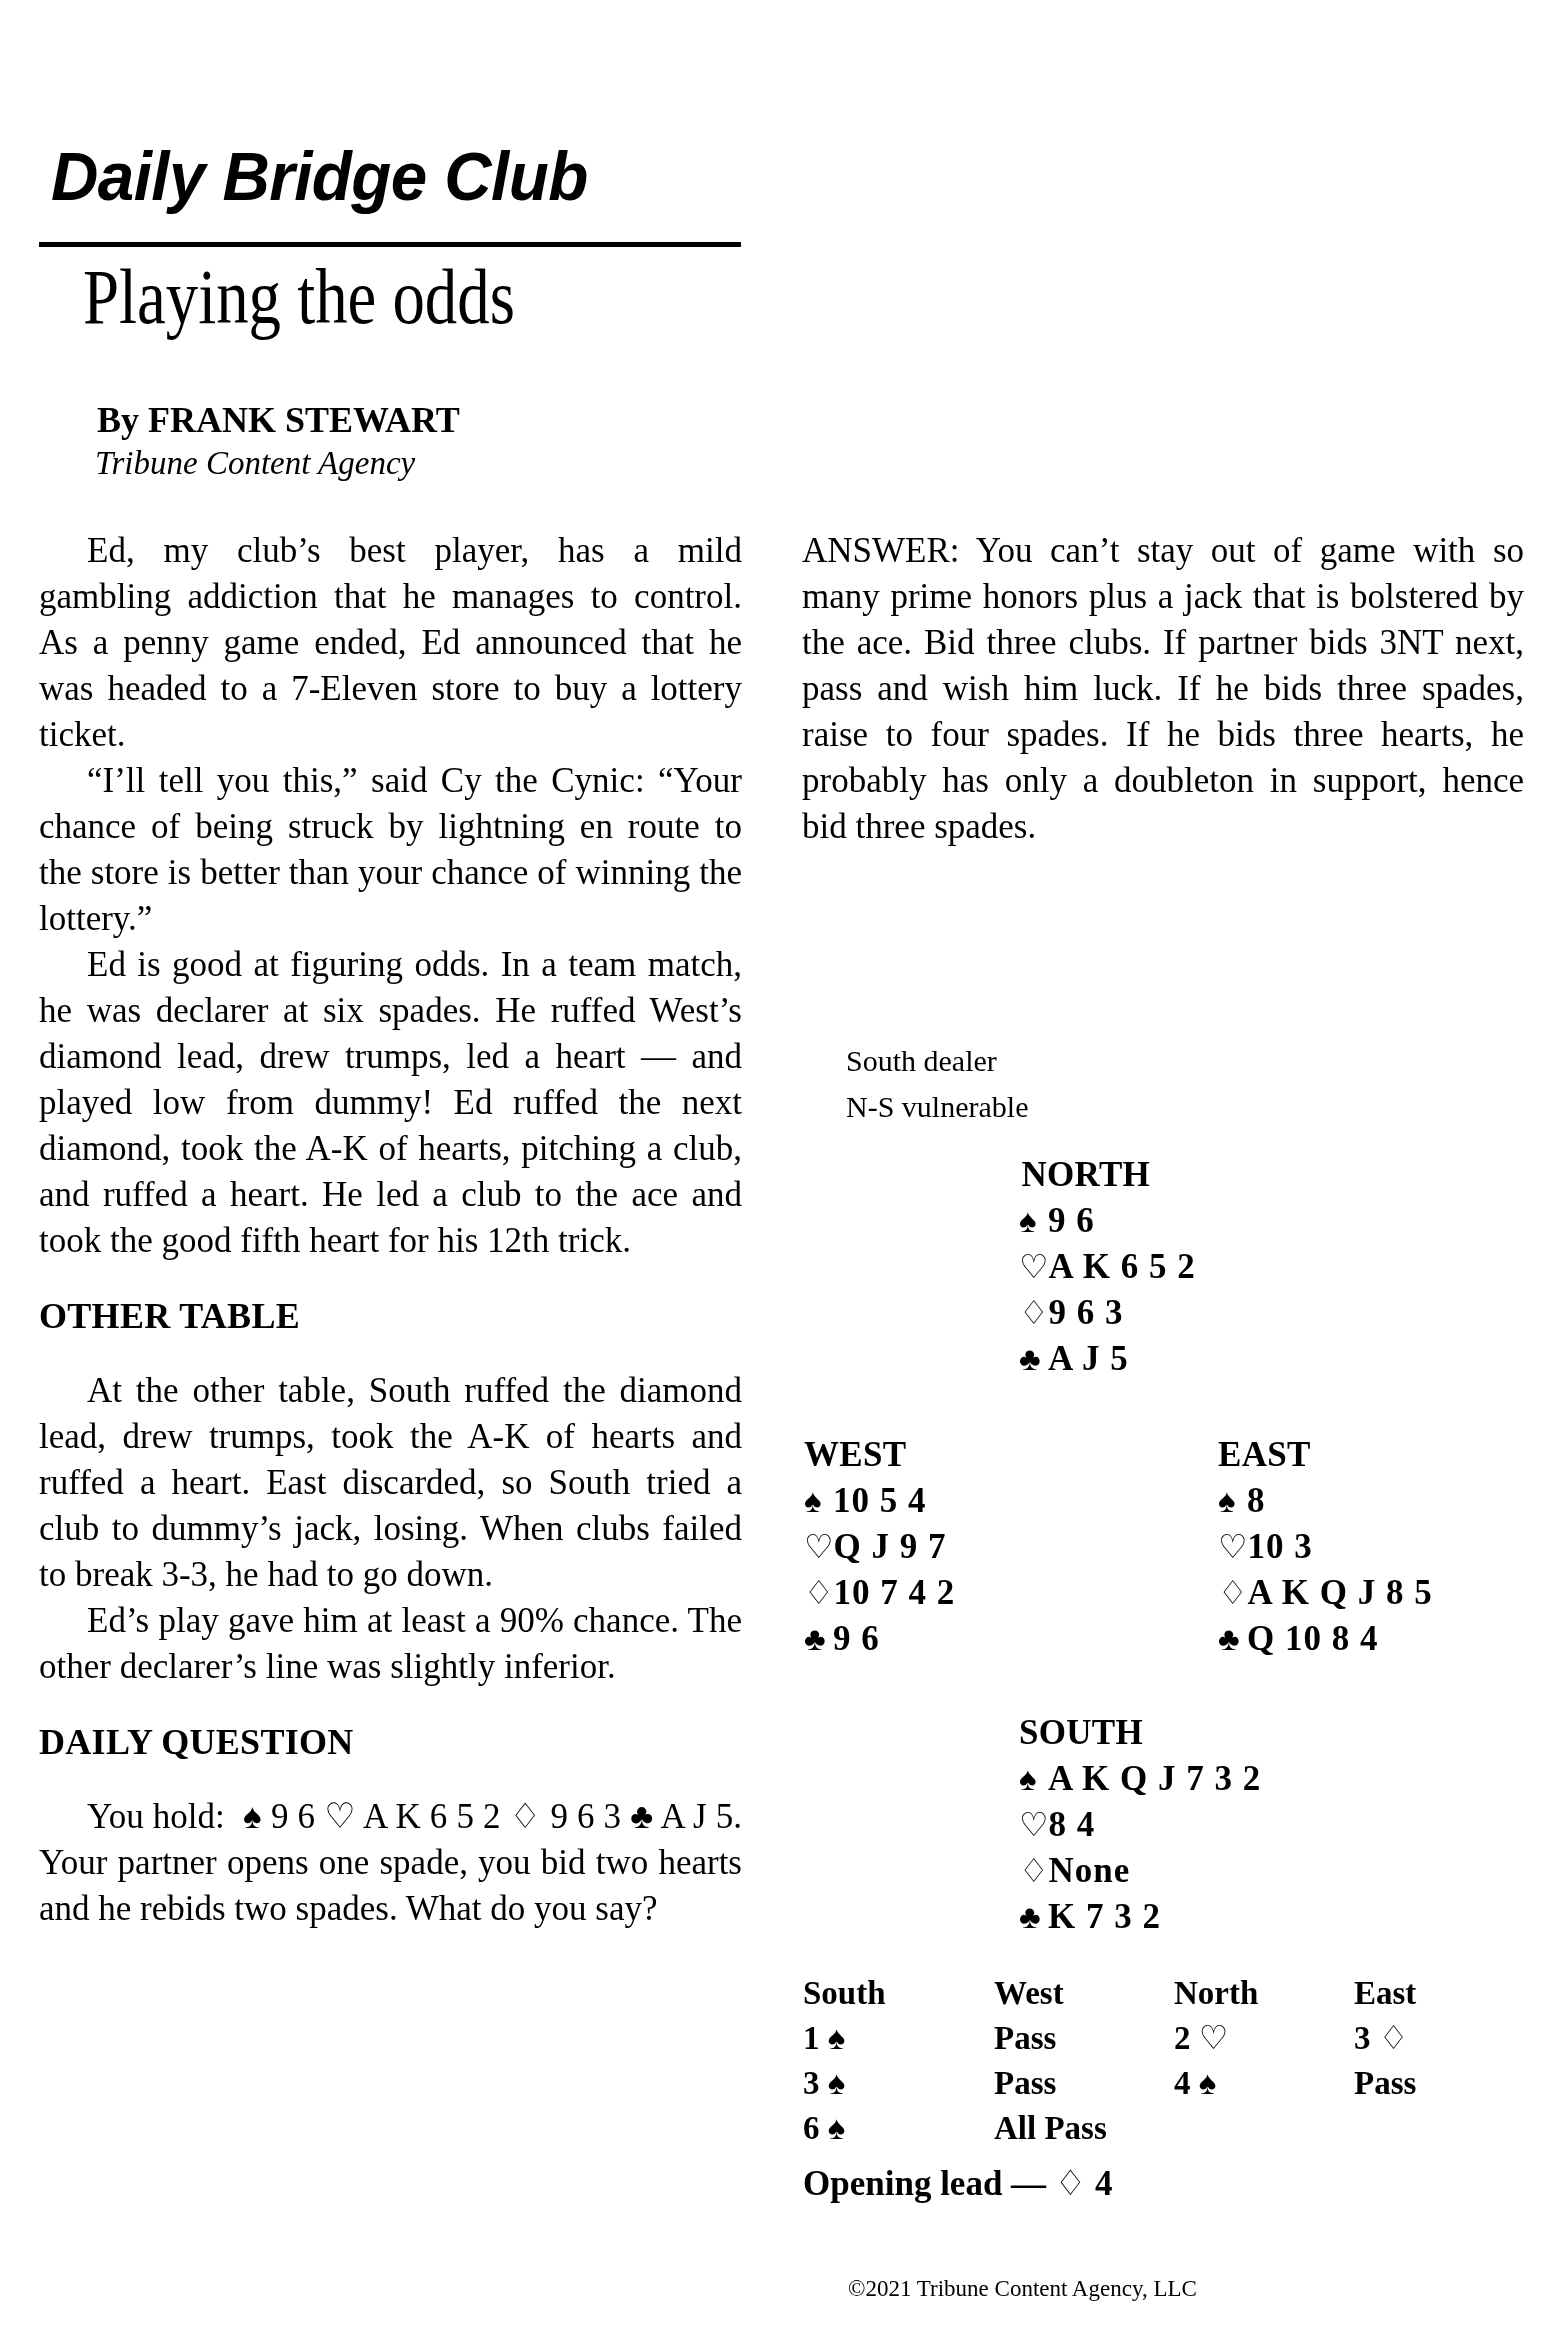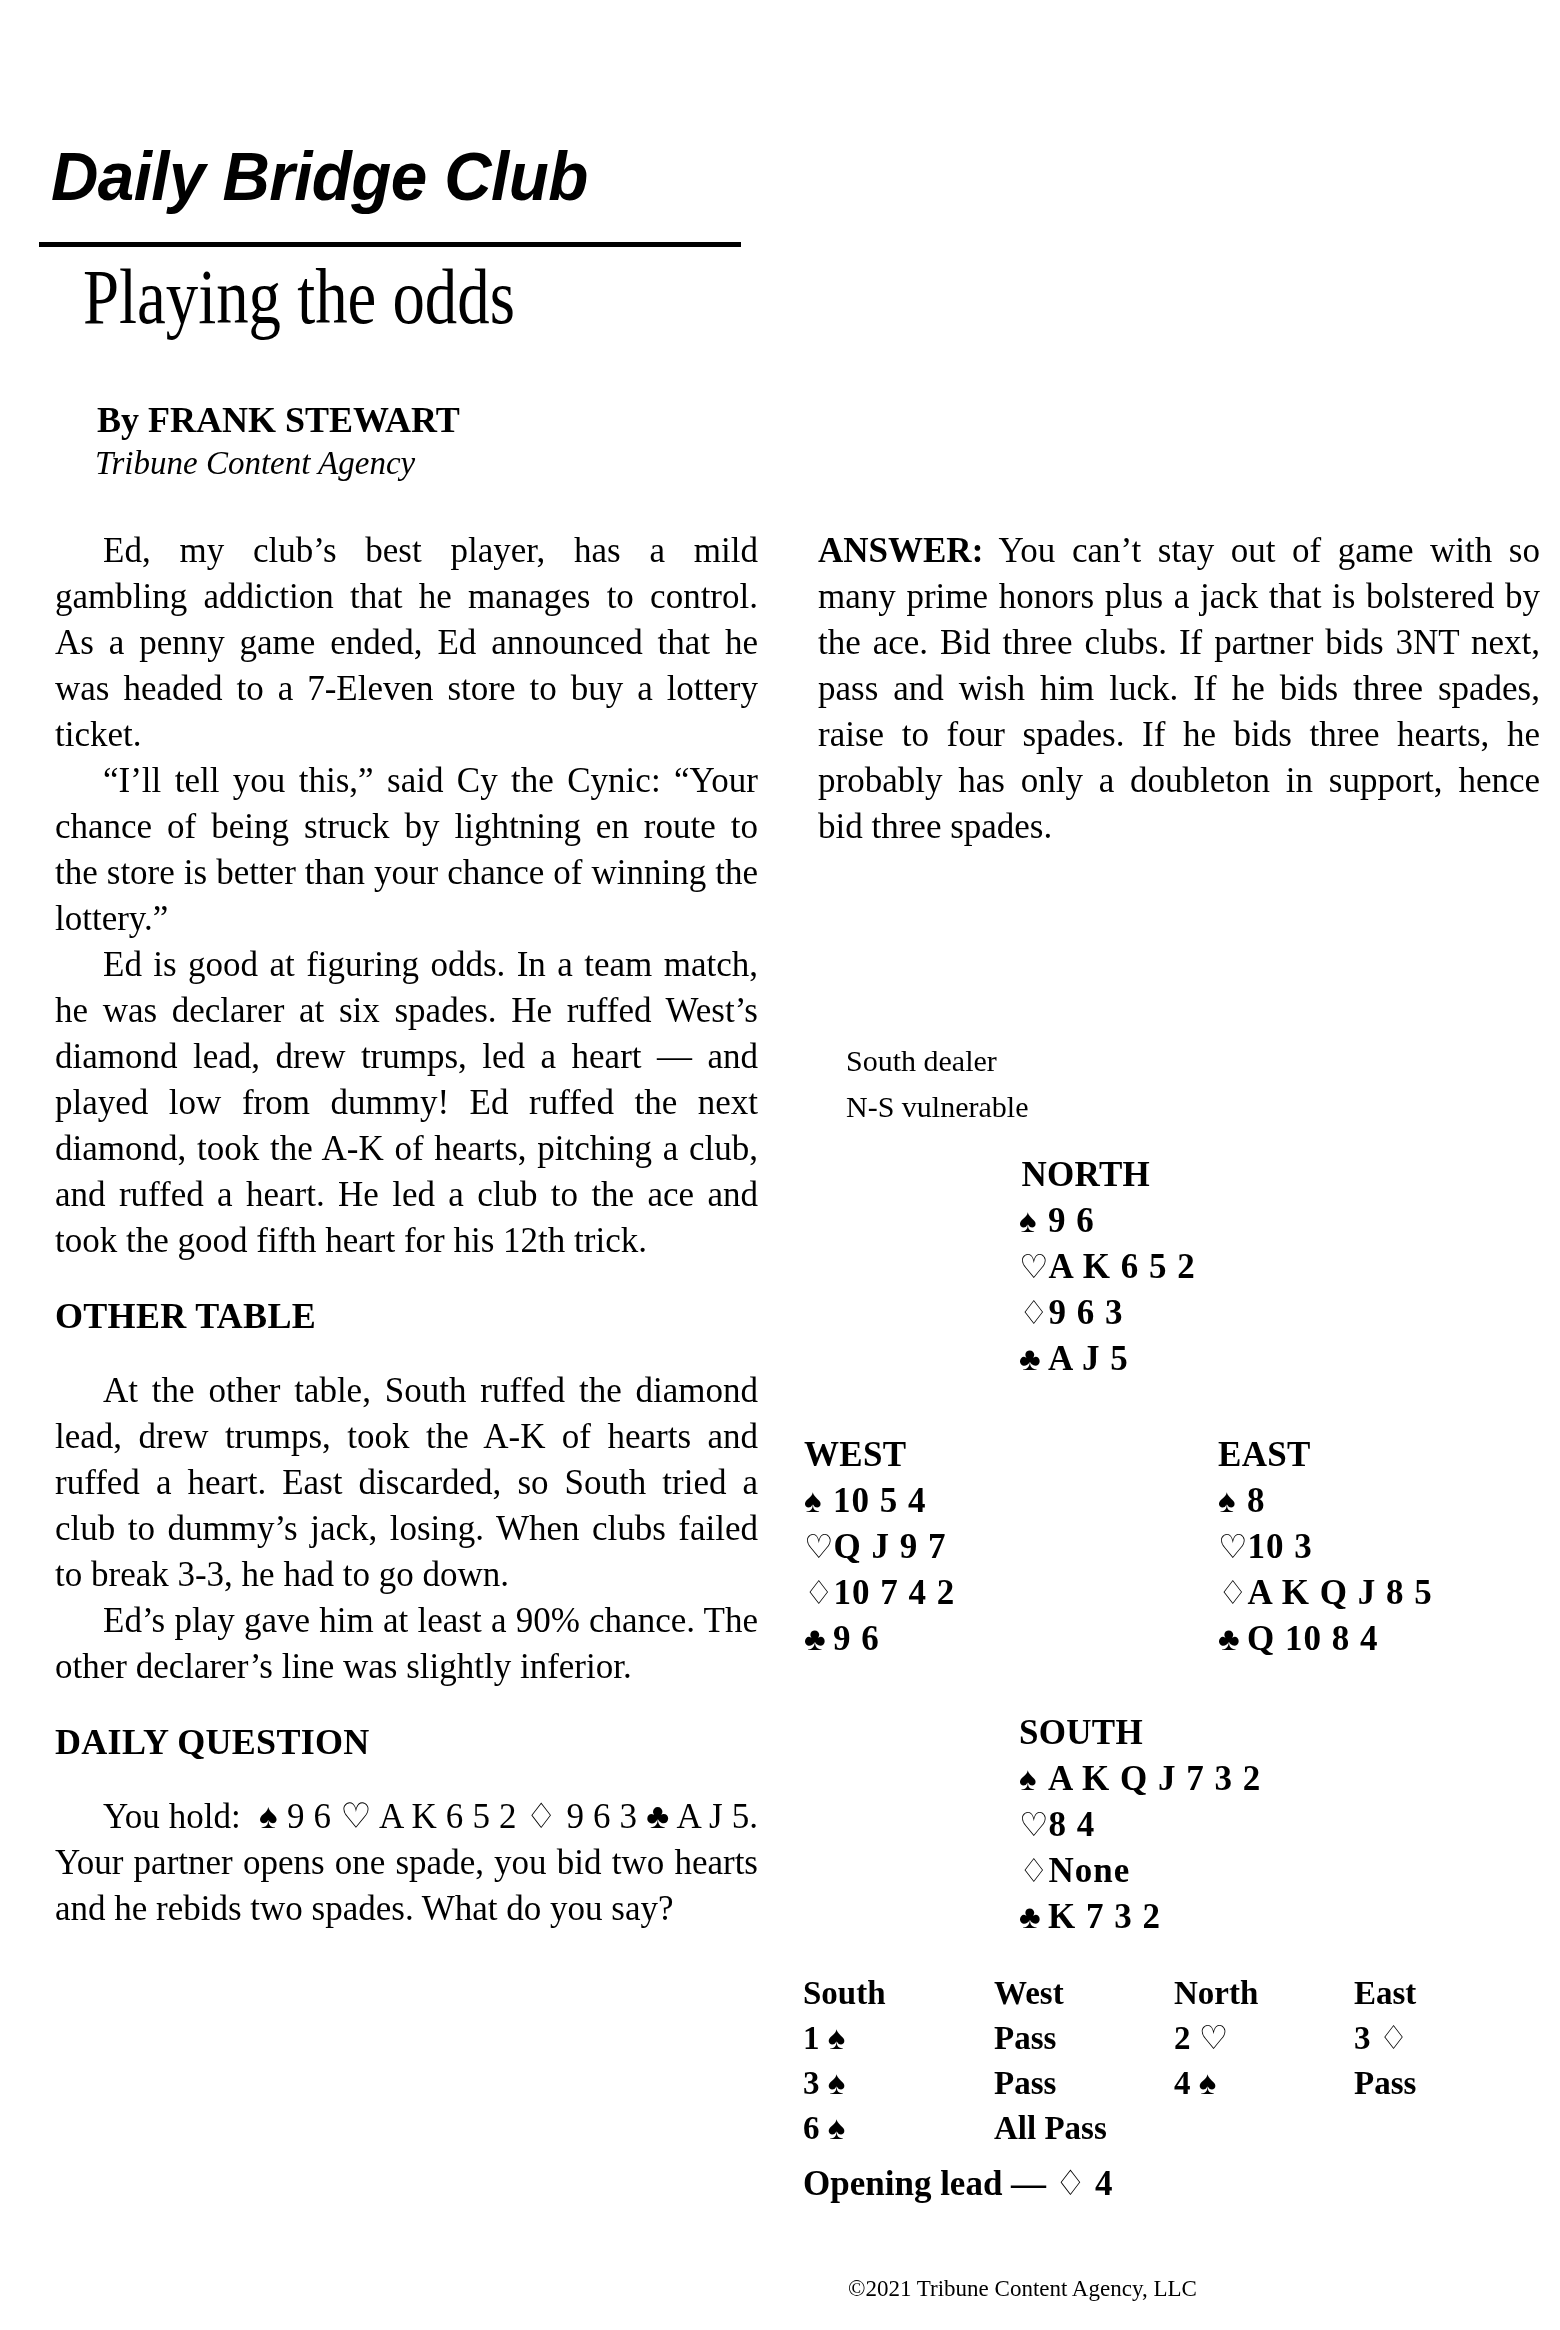--- a/index.html
+++ b/index.html
@@ -87,41 +87,40 @@
     white-space: nowrap;
   }
 
   
   .col {
     position: absolute;
     font-size: 35px;
     line-height: 46px;
     text-align: justify;
     text-justify: inter-word;
-    margin-left: 16px;
   }
   .col-left  { left: 39px;   top: 528px; width: 703px; }
   .col-right { left: 802px; top: 528px; width: 722px; }
 
   .col p {
     margin: 0;
     text-indent: 48px;
   }
   .col p.noindent { text-indent: 0; }
 
   .subhead {
     margin: 29px 0 29px 0 !important;
     text-align: left;
     text-indent: 0 !important;
     font-weight: bold;
     font-size: 36px;
     letter-spacing: 0.3px;
   }
 
-  .b { font-weight: bold; }
+  .b { font-weight: normal; }
 
   
   .dealinfo {
     position: absolute;
     left: 846px;
     top: 1038px;
     font-size: 30px;
     line-height: 46px;
     white-space: nowrap;
   }

